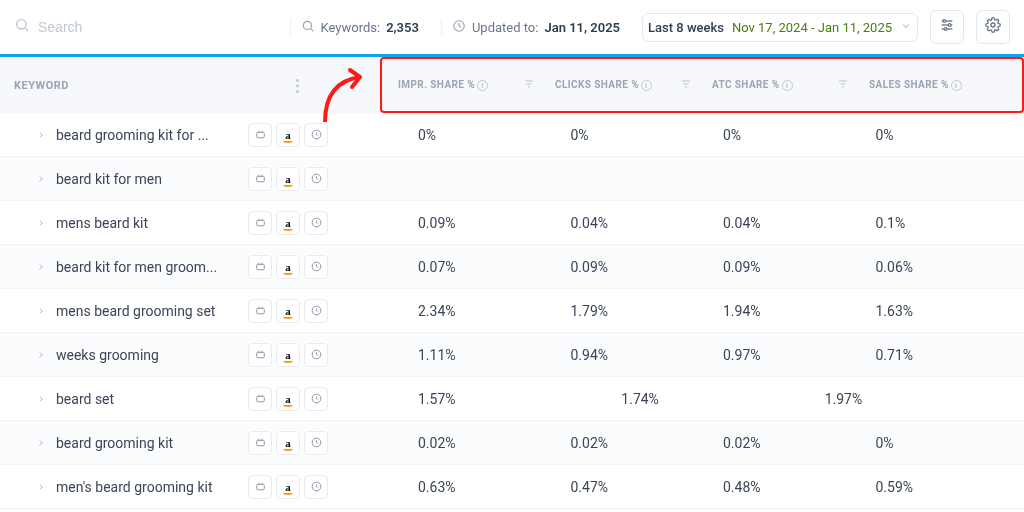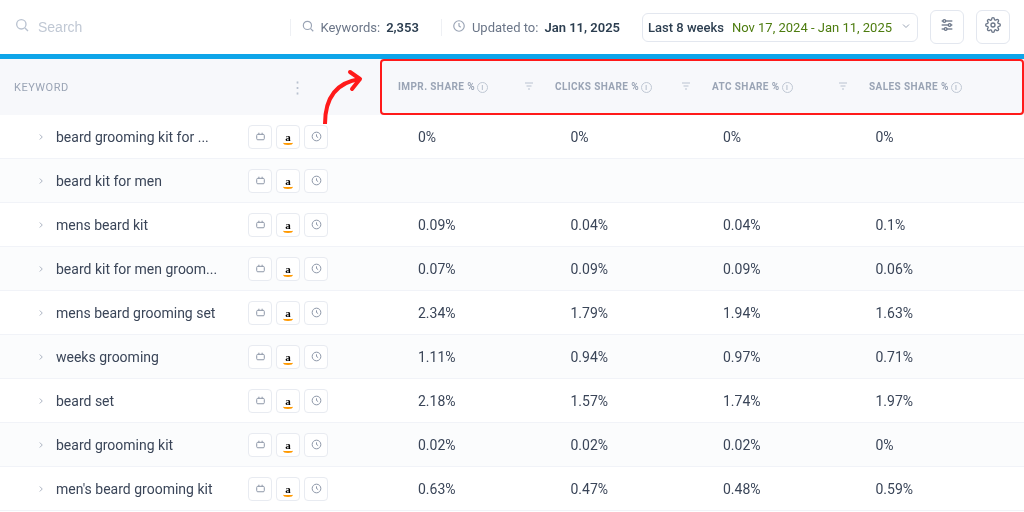--- a/index.html
+++ b/index.html
@@ -9,21 +9,21 @@
     color: #2c3e50;
     width: 1024px;
     height: 512px;
     overflow: hidden;
   }
   .topbar {
     display: flex;
     align-items: center;
     padding: 10px 14px;
     gap: 12px;
-    border-bottom: 5px solid #0ea5e9;
+    border-bottom: 3px solid #0ea5e9;
   }
   .search-wrap {
     display: flex;
     align-items: center;
     gap: 8px;
     flex: 0 0 200px;
   }
   .search-wrap svg { width: 16px; height: 16px; stroke: #b9c2d0; fill: none; }
   .search-input {
     border: none;
@@ -78,21 +78,21 @@
     display: flex;
     background: #f7f8fb;
     height: 56px;
     align-items: center;
     position: relative;
   }
   .col-keyword-head {
     width: 320px;
     padding: 0 14px;
     font-size: 11px;
-    font-weight: 400;
+    font-weight: 700;
     letter-spacing: 0.5px;
     color: #9aa4b5;
     text-transform: uppercase;
     display: flex;
     align-items: center;
     justify-content: space-between;
   }
   .col-keyword-head .dots { color: #b9c2d0; cursor: pointer; font-size: 16px; }
   .col-gap { width: 60px; }
   .metric-heads {
@@ -507,21 +507,20 @@
         <span class="mini">
             <svg viewBox="0 0 24 24" stroke-width="1.8">
               <circle cx="12" cy="12" r="8"></circle>
               <polyline points="12 8 12 12 15 14"></polyline>
             </svg>
           </span>
       </span>
     </div>
     <div class="gap-cell"></div>
     <div class="metric-cells">
-      <div class="metric-cell">2.18%</div>
       <div class="metric-cell">1.57%</div>
       <div class="metric-cell">1.74%</div>
       <div class="metric-cell">1.97%</div>
     </div>
     </div>
     <div class="row">
     <div class="kw-cell">
       <span>
         <svg class="chev" viewBox="0 0 24 24" stroke-width="2">
             <polyline points="9 6 15 12 9 18"></polyline>

